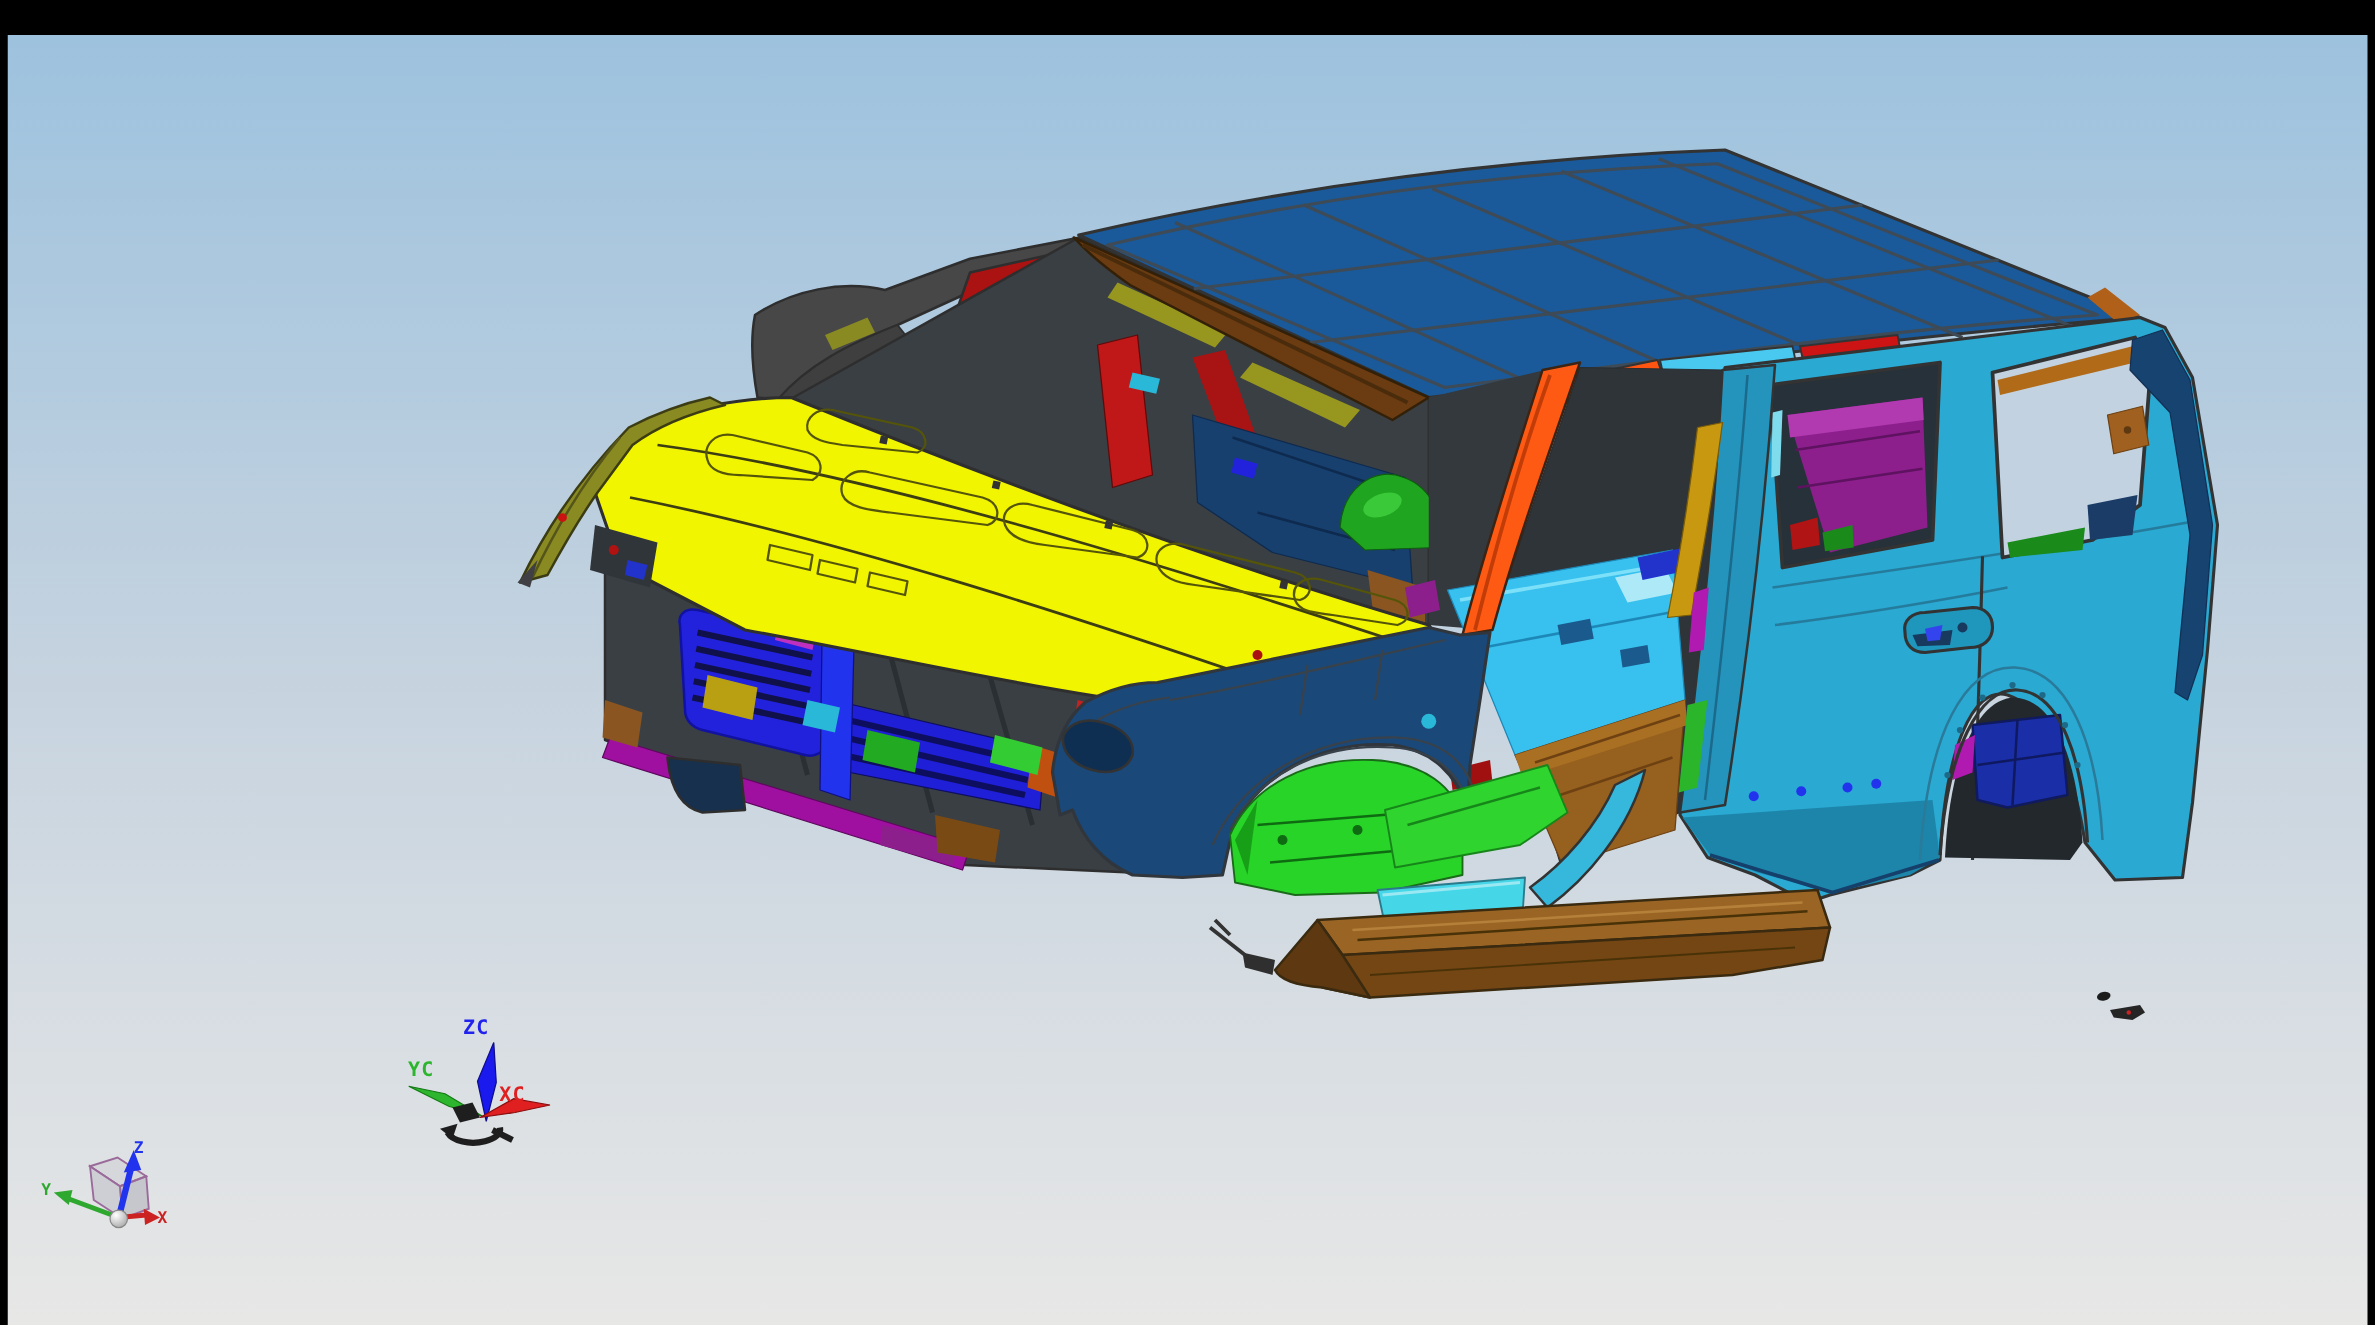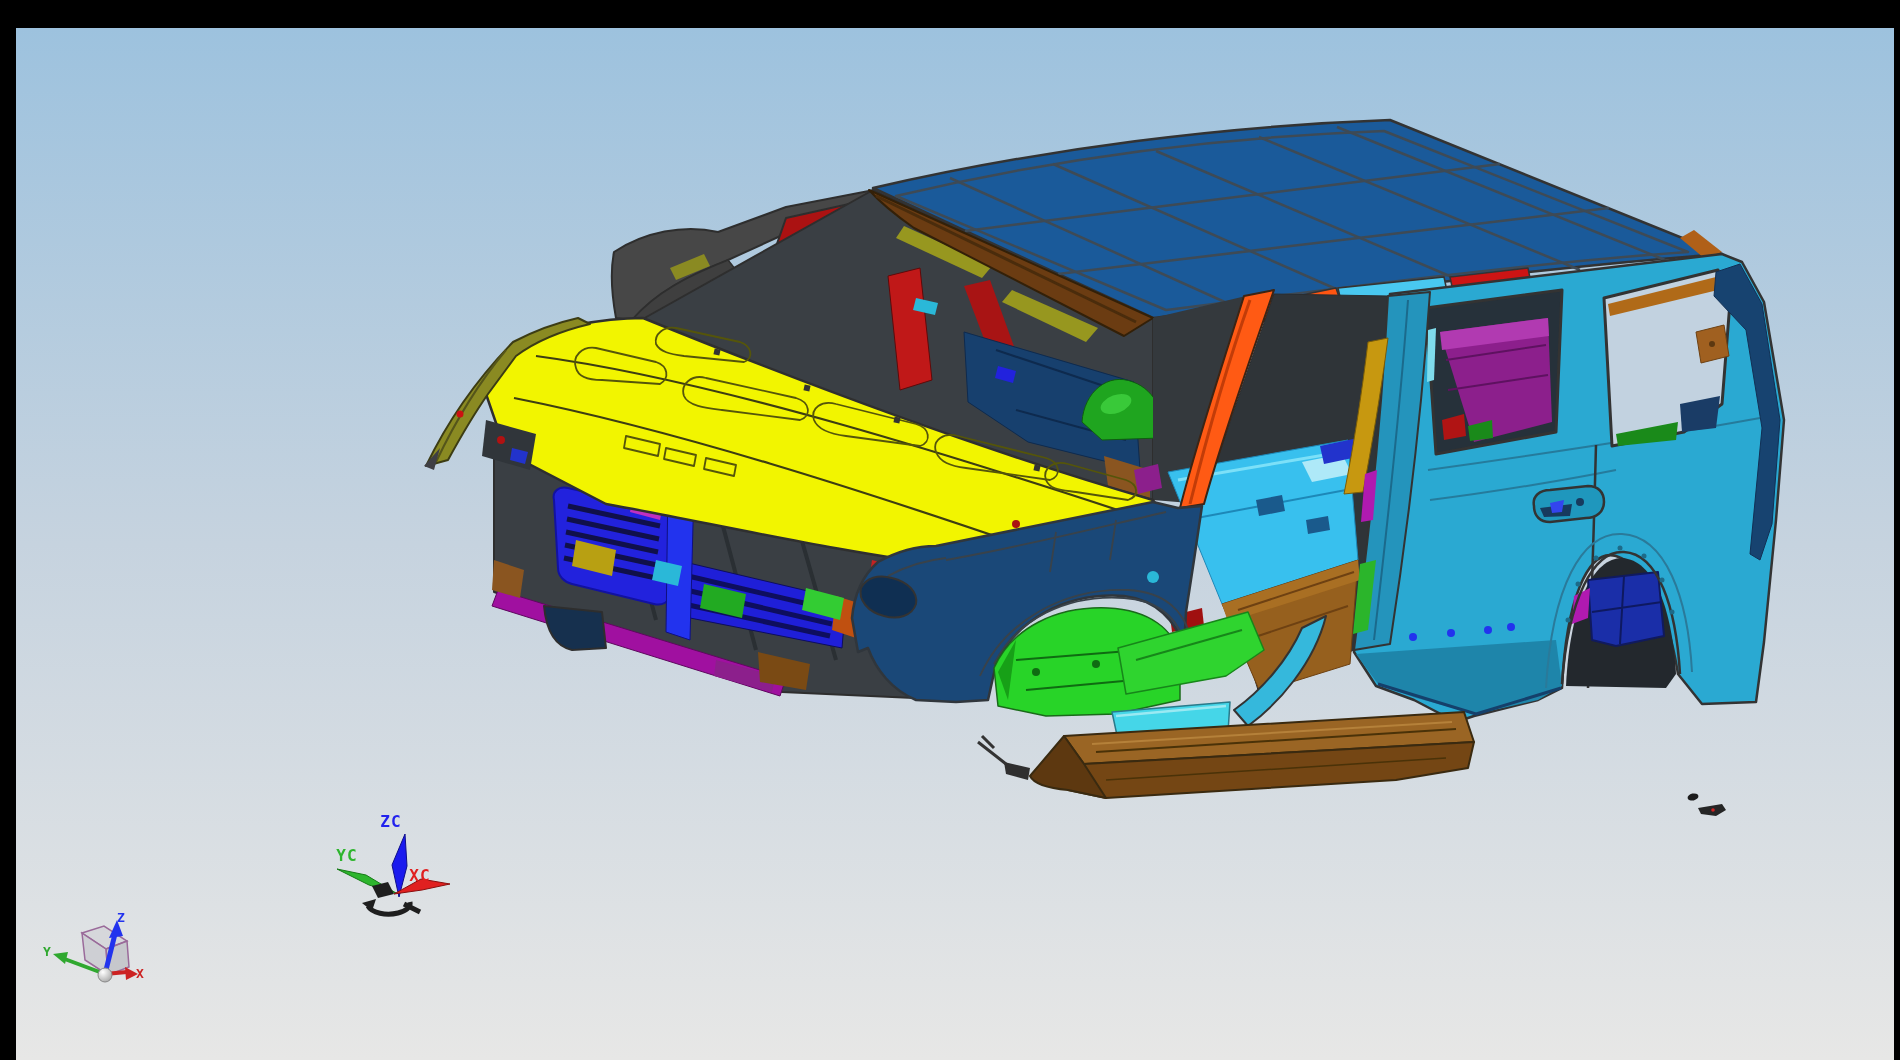--- a/index.html
+++ b/index.html
@@ -1,20 +1,20 @@
 <!DOCTYPE html>
 <html><head>
 <meta charset="utf-8">
 <style>
   html,body{margin:0;padding:0;background:#000;}
   .screen{position:relative;width:1900px;height:1060px;overflow:hidden;background:#000;
           font-family:"DejaVu Sans Mono","Liberation Mono",monospace;}
   .top-bar{position:absolute;left:0;top:0;width:1900px;height:28px;background:#000;z-index:5;}
   .right-bar{position:absolute;right:0;top:0;width:6px;height:1060px;background:#000;z-index:5;}
-  .viewport{position:absolute;left:16px;top:28px;width:1806px;height:1032px;}
+  .viewport{position:absolute;left:6px;top:28px;width:1806px;height:1032px;}
   svg{display:block;}
   text{font-family:"DejaVu Sans Mono","Liberation Mono",monospace;font-weight:bold;}
   .lbl-big{font-size:16px;letter-spacing:1px;}
   .lbl-small{font-size:13px;}
 </style>
 </head>
 <body>
 
 <div class="screen">
   <div class="top-bar"></div>

